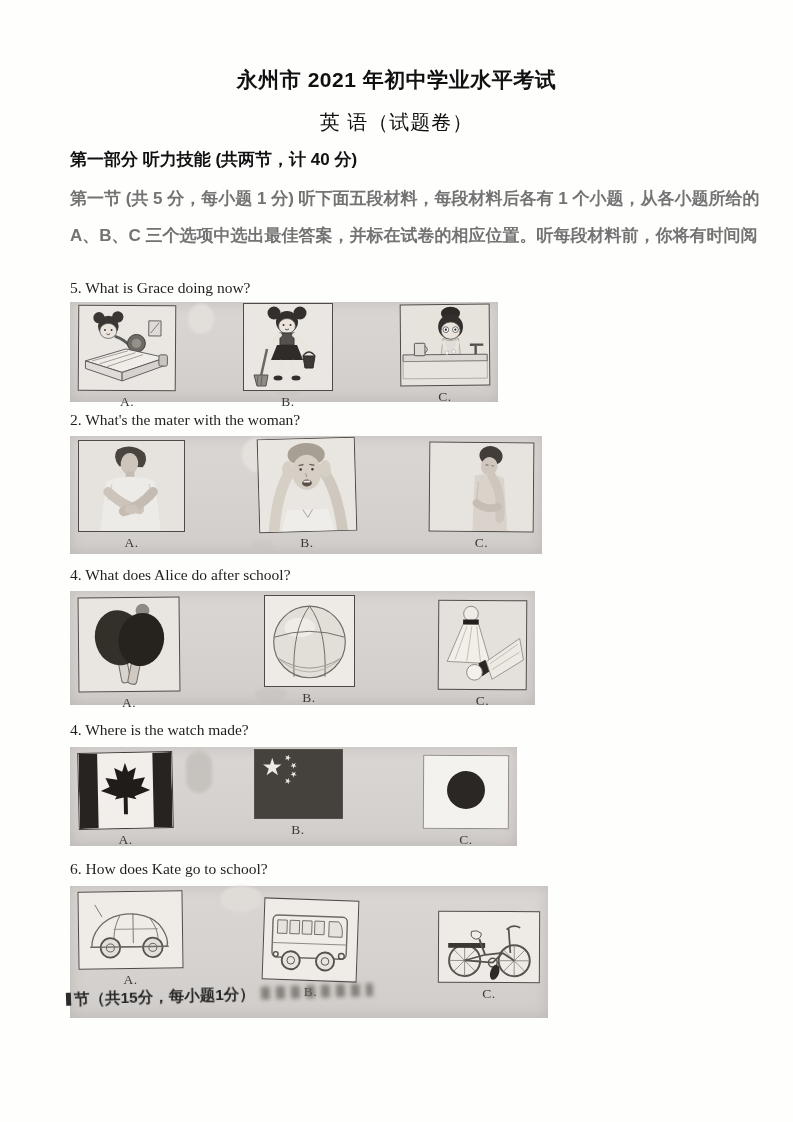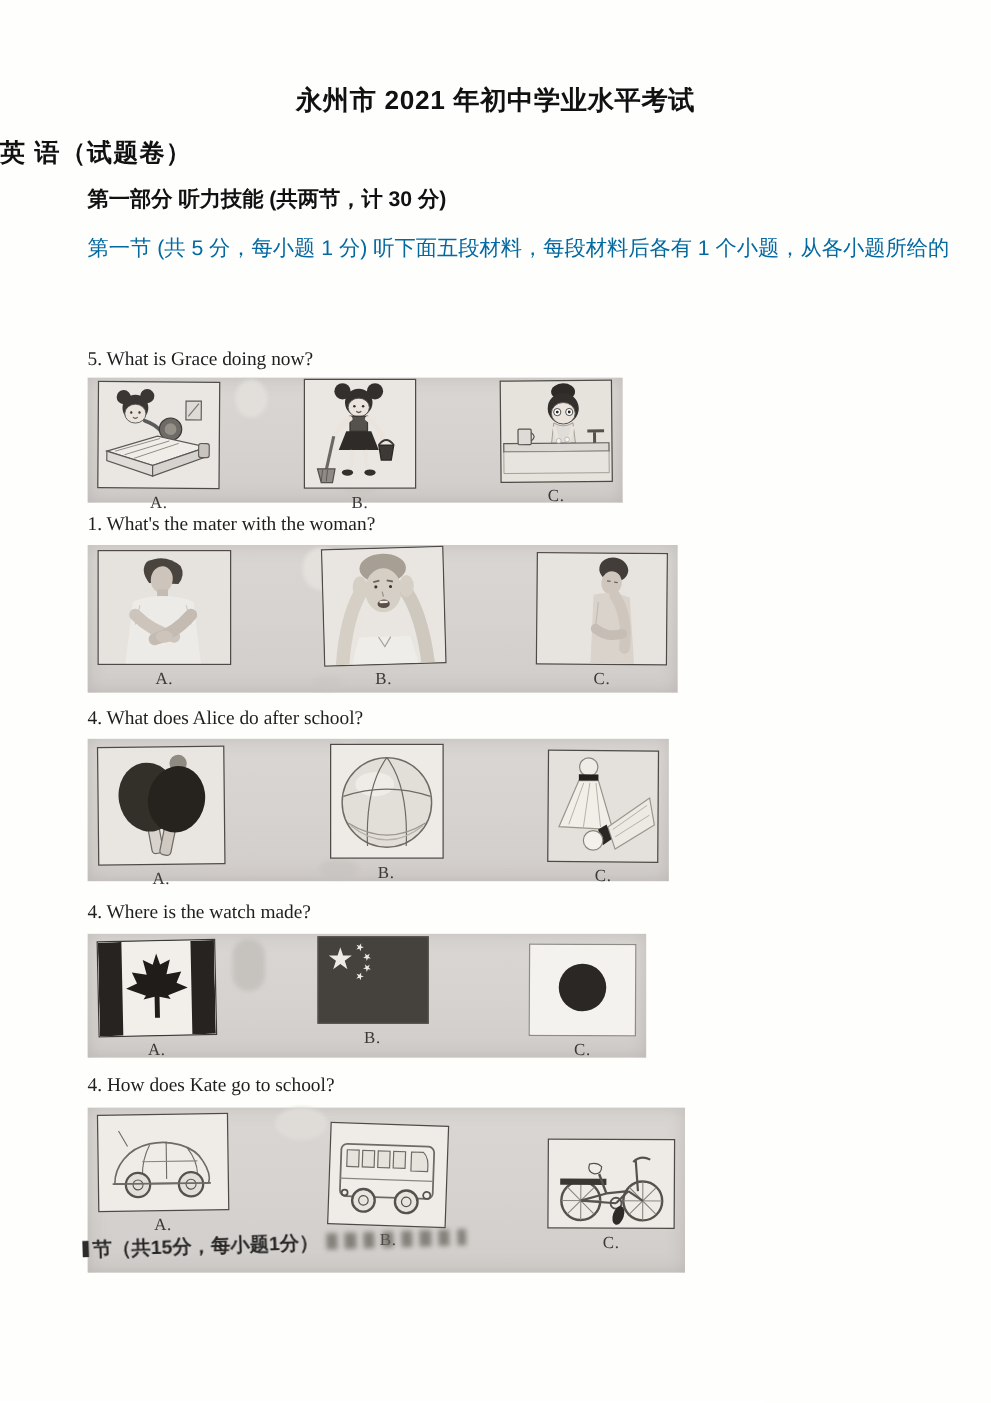--- a/index.html
+++ b/index.html
@@ -6,30 +6,30 @@
   .sheet{
     position:relative;width:793px;height:1122px;background:#fefefd;overflow:hidden;
     font-family:"Liberation Sans",sans-serif;color:#1c1c1c;
   }
   
   .title{
     position:absolute;top:66px;left:0;width:100%;text-align:center;
     font-size:21px;font-weight:700;letter-spacing:.5px;color:#111;margin:0;
   }
   .subtitle{
-    position:absolute;top:109px;left:0;width:100%;
-    font-size:20px;font-weight:700;letter-spacing:1px;color:#111;margin:0;
+    position:absolute;top:109px;left:0;width:100%;text-align:center;
+    font-size:20px;font-weight:400;letter-spacing:1px;color:#111;margin:0;
   }
   .part-heading{
     position:absolute;top:148px;left:70px;
     font-size:17px;font-weight:700;color:#111;
   }
   .intro{
     position:absolute;top:181px;left:70px;width:662px;
-    font-size:17px;font-weight:400;color:#0369a1;
+    font-size:17px;font-weight:700;color:#737373;
   }
   .intro-line{line-height:36.5px;white-space:nowrap;}
   
   .q-text{
     position:absolute;left:70px;
     font-family:"Liberation Serif",serif;font-size:15.5px;color:#1f1f1f;
   }
   #q1-text{top:279px;} #q2-text{top:411px;} #q3-text{top:566px;}
   #q4-text{top:721px;text-align:right;} #q5-text{top:860px;}
   
@@ -93,24 +93,25 @@
   }
   .clip-mark{display:inline-block;width:5px;height:13px;background:#2c2c2c;margin-right:3px;vertical-align:-1px;filter:blur(.6px);}
 </style>
 </head>
 <body>
 
 <div class="sheet">
 
   <h1 class="title">永州市 2021 年初中学业水平考试</h1>
   <h2 class="subtitle">英 语（试题卷）</h2>
-  <div class="part-heading">第一部分 听力技能 (共两节，计 30 分)</div>
+  <div class="part-heading">第一部分 听力技能 (共两节，计 40 分)</div>
 
   <div class="intro">
     <div class="intro-line">第一节 (共 5 分，每小题 1 分) 听下面五段材料，每段材料后各有 1 个小题，从各小题所给的</div>
+    <div class="intro-line">A、B、C 三个选项中选出最佳答案，并标在试卷的相应位置。听每段材料前，你将有时间阅</div>
   </div>
 
   <div class="q-text" id="q1-text">5. What is Grace doing now?</div>
   <div class="strip" id="strip1">
     <div class="blob b-1a"></div>
     <div class="blob b-1b"></div>
     <div class="opt">
       <div class="frame f-q1a">
         <svg viewBox="0 0 102 86">
           <rect x="74" y="14" width="13" height="16" fill="#dedad5" stroke="#5a5a5a"></rect>
@@ -180,21 +181,21 @@
           <rect x="14" y="38" width="11" height="13" rx="1" fill="#dedad5" stroke="#55524e"></rect>
           <path d="M25 41 Q30 44 25 48" fill="none" stroke="#55524e"></path>
           <circle cx="48" cy="48" r="2" fill="#f5f3f0" stroke="#aaa" stroke-width="0.6"></circle>
           <circle cx="55" cy="47" r="2" fill="#f5f3f0" stroke="#aaa" stroke-width="0.6"></circle>
         </svg>
       </div>
       <div class="opt-label">C.</div>
     </div>
   </div>
 
-  <div class="q-text" id="q2-text">1. What's the mater with the woman?</div>
+  <div class="q-text" id="q2-text">2. What's the mater with the woman?</div>
   <div class="strip" id="strip2">
     <div class="blob b-2a"></div>
     <div class="blob b-2b"></div>
     <div class="opt">
       <div class="frame f-q2a">
         <svg viewBox="0 0 108 92">
           <rect width="108" height="92" fill="#e6e2dd"></rect>
           <g transform="rotate(7 52 22)">
             <path d="M38 10 Q52 1 66 10 Q71 17 66 25 L42 27 Q33 18 38 10 Z" fill="#4a443f"></path>
             <ellipse cx="52" cy="23" rx="9" ry="11" fill="#cdc5bb"></ellipse>
@@ -336,21 +337,21 @@
       <div class="frame f-q4c">
         <svg viewBox="0 0 82 72">
           <rect width="82" height="72" fill="#f4f2ee"></rect>
           <circle cx="41" cy="34" r="19" fill="#2b2724"></circle>
         </svg>
       </div>
       <div class="opt-label">C.</div>
     </div>
   </div>
 
-  <div class="q-text" id="q5-text">4. How does Kate go to school?</div>
+  <div class="q-text" id="q5-text">6. How does Kate go to school?</div>
   <div class="strip" id="strip5">
     <div class="blob b-5a"></div>
     <div class="opt">
       <div class="frame f-q5a">
         <svg viewBox="0 0 104 86">
           <path d="M20 28 L12 14" stroke="#6e6a64" fill="none"></path>
           <path d="M8 62 C8 46 20 30 40 26 C58 22 80 28 88 42 C93 50 95 56 93 62 Z" fill="#efece8" stroke="#6e6a64" stroke-width="1.5"></path>
           <path d="M40 27 C35 36 33 46 33 56" fill="none" stroke="#6e6a64"></path>
           <path d="M74 30 C80 38 83 46 83 54" fill="none" stroke="#6e6a64"></path>
           <line x1="55" y1="24" x2="55" y2="58" stroke="#6e6a64"></line>

